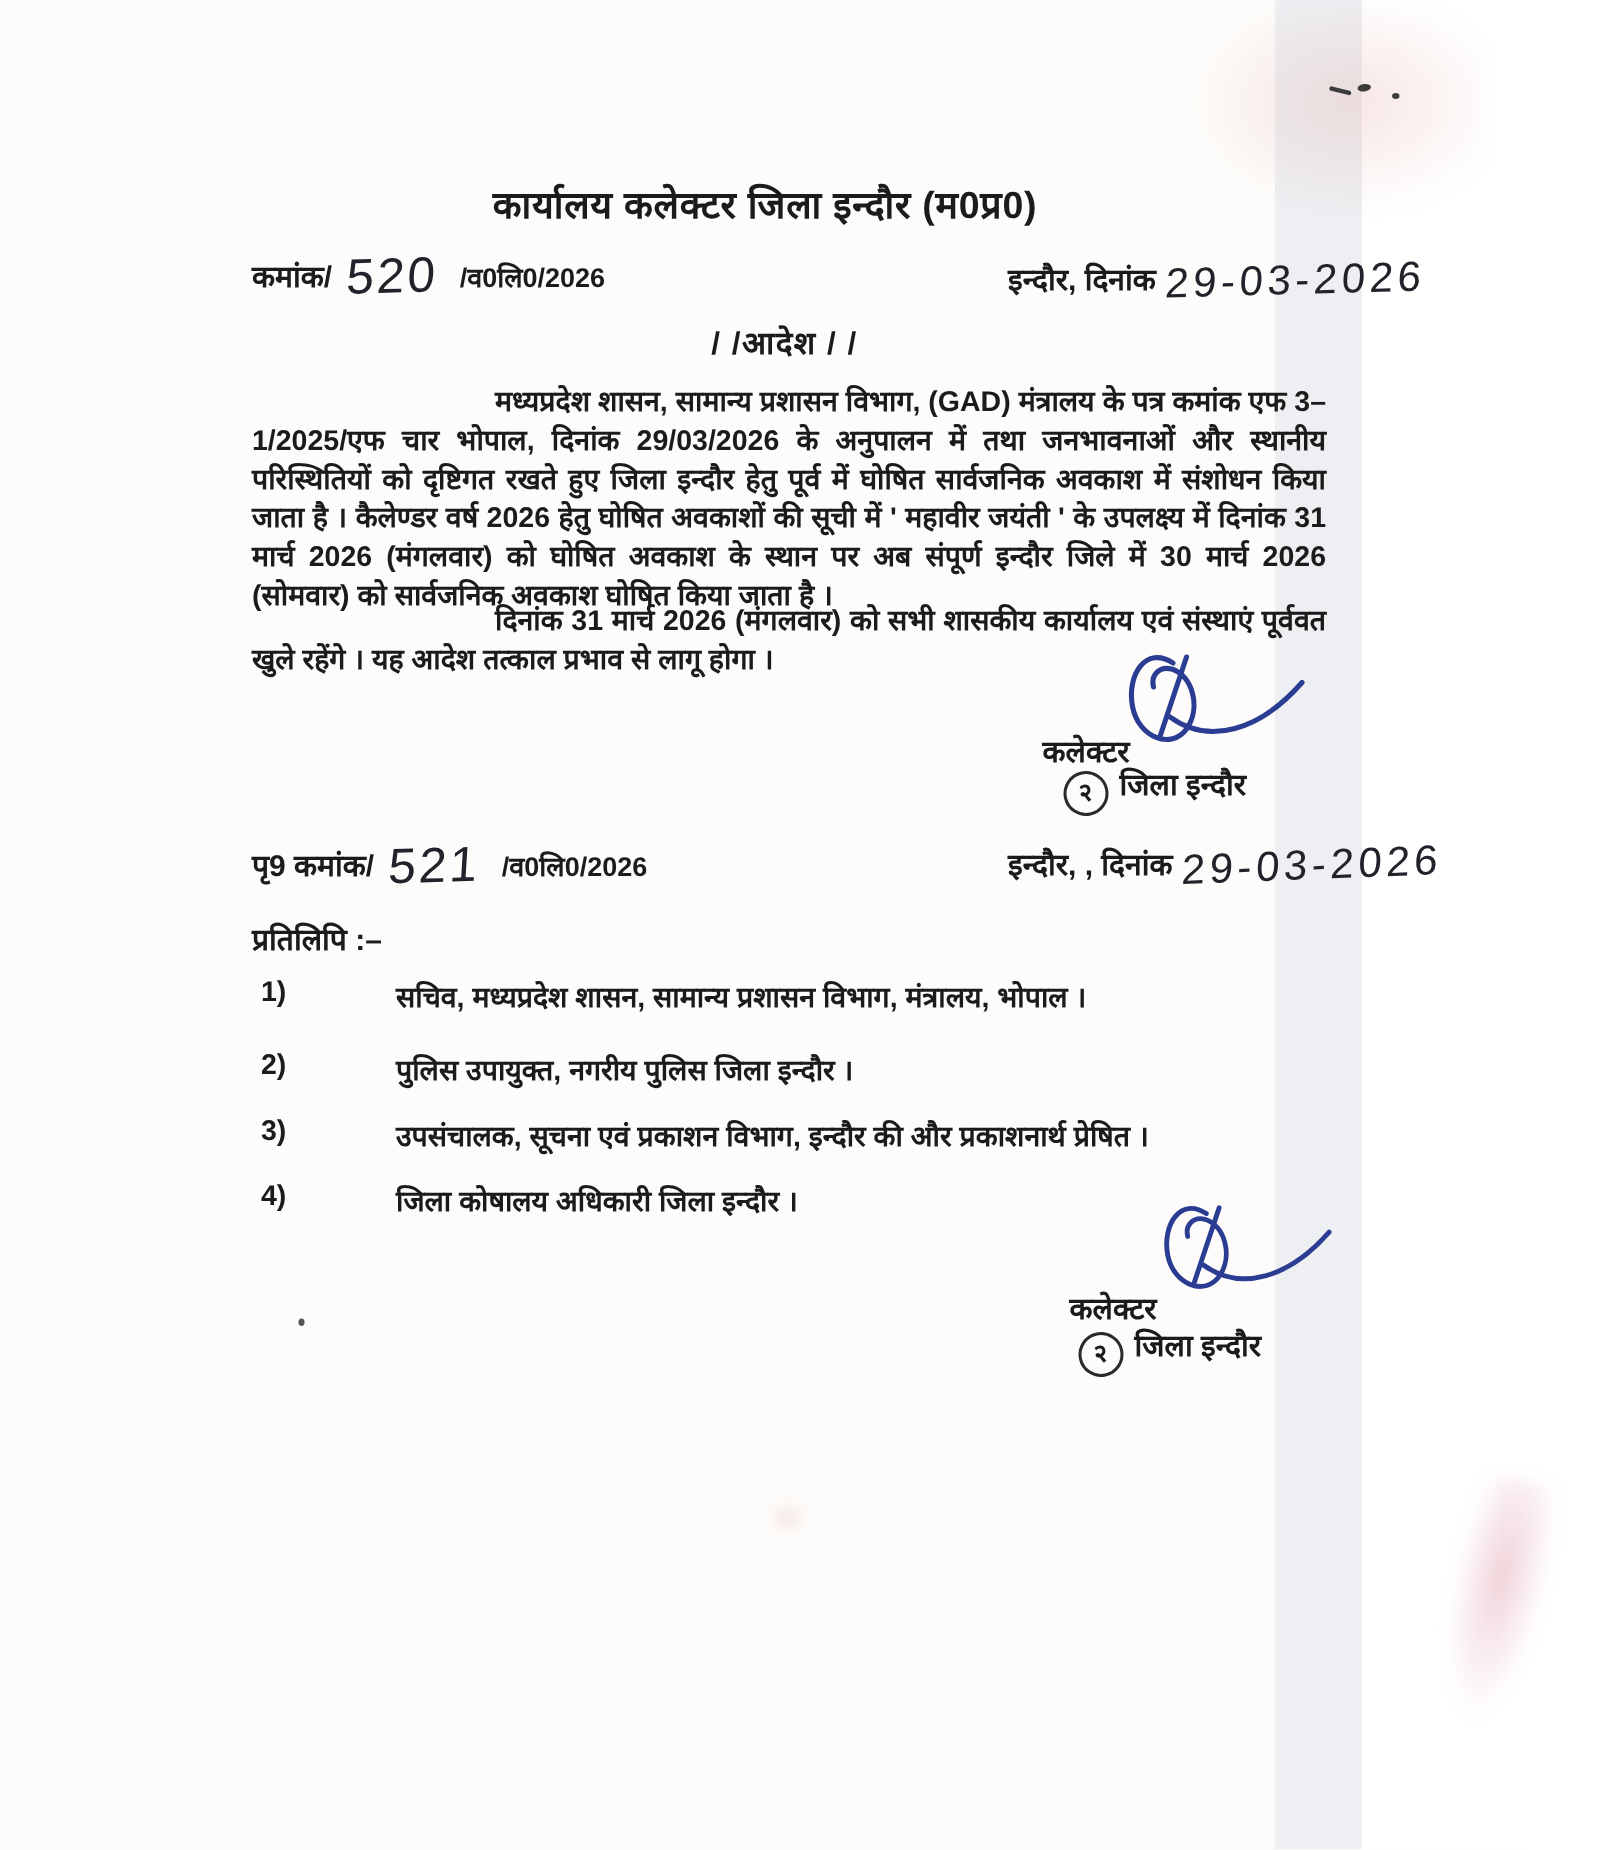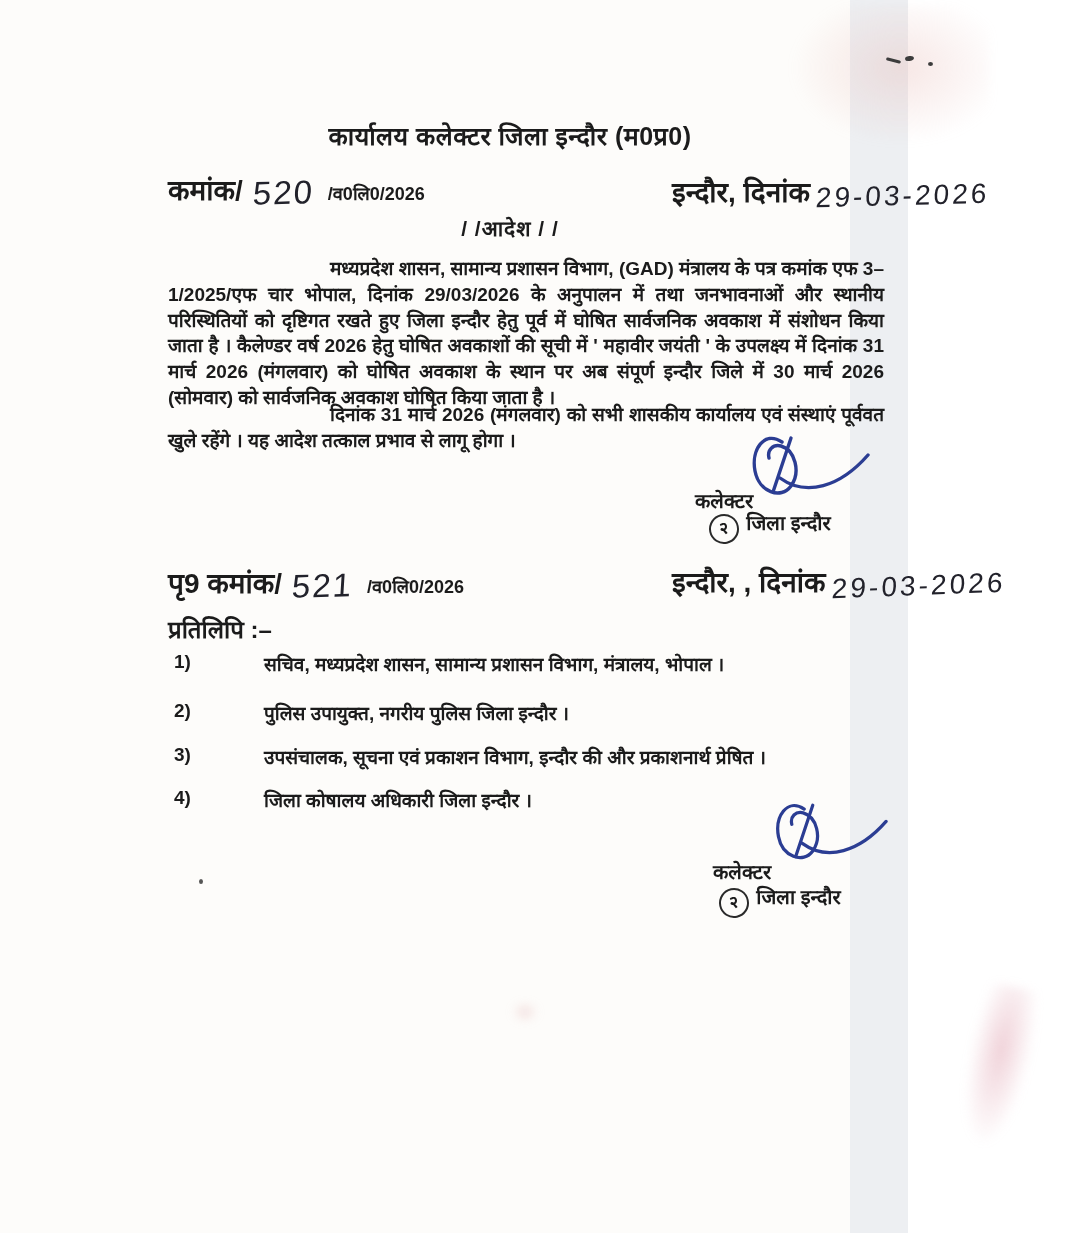--- a/index.html
+++ b/index.html
@@ -38,33 +38,33 @@
   .stray-1{left:886px;top:59px;width:15px;height:3px;transform:rotate(14deg);}
   .stray-2{left:905px;top:56px;width:9px;height:5px;transform:rotate(-8deg);border-radius:50%;}
   .stray-3{left:928px;top:62px;width:5px;height:4px;border-radius:50%;}
   .stray-dot{left:199px;top:879px;width:4px;height:5px;background:#555;border-radius:50%;}
 
   .doc-title{
     position:absolute;left:0;top:118px;width:1020px;
     text-align:center;font-size:25px;font-weight:700;letter-spacing:0.5px;
   }
   .row{position:absolute;white-space:nowrap;}
-  .printed{font-size:28px;font-weight:700;}
+  .printed{font-size:20px;font-weight:700;}
   .printed-sm{font-size:18px;font-weight:700;}
   .hw{
     font-weight:400;color:#22222b;
     transform:skewX(-5deg) rotate(-1.5deg);display:inline-block;
     letter-spacing:2px;
   }
   .hw-num{font-size:33px;line-height:20px;vertical-align:-4px;margin:0 14px 0 10px;}
   .hw-date{font-size:28px;line-height:20px;vertical-align:-3px;margin-left:6px;letter-spacing:3px;}
 
   .order-heading{
     position:absolute;left:0;top:214px;width:1020px;text-align:center;
-    font-size:21px;font-weight:700;letter-spacing:1px;
+    font-size:21px;font-weight:700;letter-spacing:1px;padding-left:13px;
   }
   .body-para{
     position:absolute;left:168px;width:716px;
     font-size:19px;line-height:25.8px;font-weight:700;
     text-align:justify;
   }
   .para1{top:256px;text-indent:162px;}
   .para2{top:402px;text-indent:162px;}
 
   .sig-svg{position:absolute;}
@@ -77,21 +77,21 @@
     position:absolute;text-align:center;font-size:20px;font-weight:700;width:190px;
     white-space:nowrap;
   }
   .stamp{
     display:inline-block;width:26px;height:26px;line-height:25px;
     border:2px solid #2a2a2a;border-radius:50%;
     font-size:17px;font-weight:700;text-align:center;
     vertical-align:-4px;margin-right:7px;transform:rotate(-12deg);
   }
   .copy-heading{
-    position:absolute;left:168px;top:612px;font-size:24px;font-weight:700;
+    position:absolute;left:168px;top:612px;font-size:20px;font-weight:700;
   }
   .copy-row{position:absolute;left:0;width:1000px;font-size:19px;font-weight:700;}
   .copy-num{position:absolute;left:174px;}
   .copy-text{position:absolute;left:264px;white-space:nowrap;}
 </style>
 </head>
 <body>
 
 <div class="page">
 

